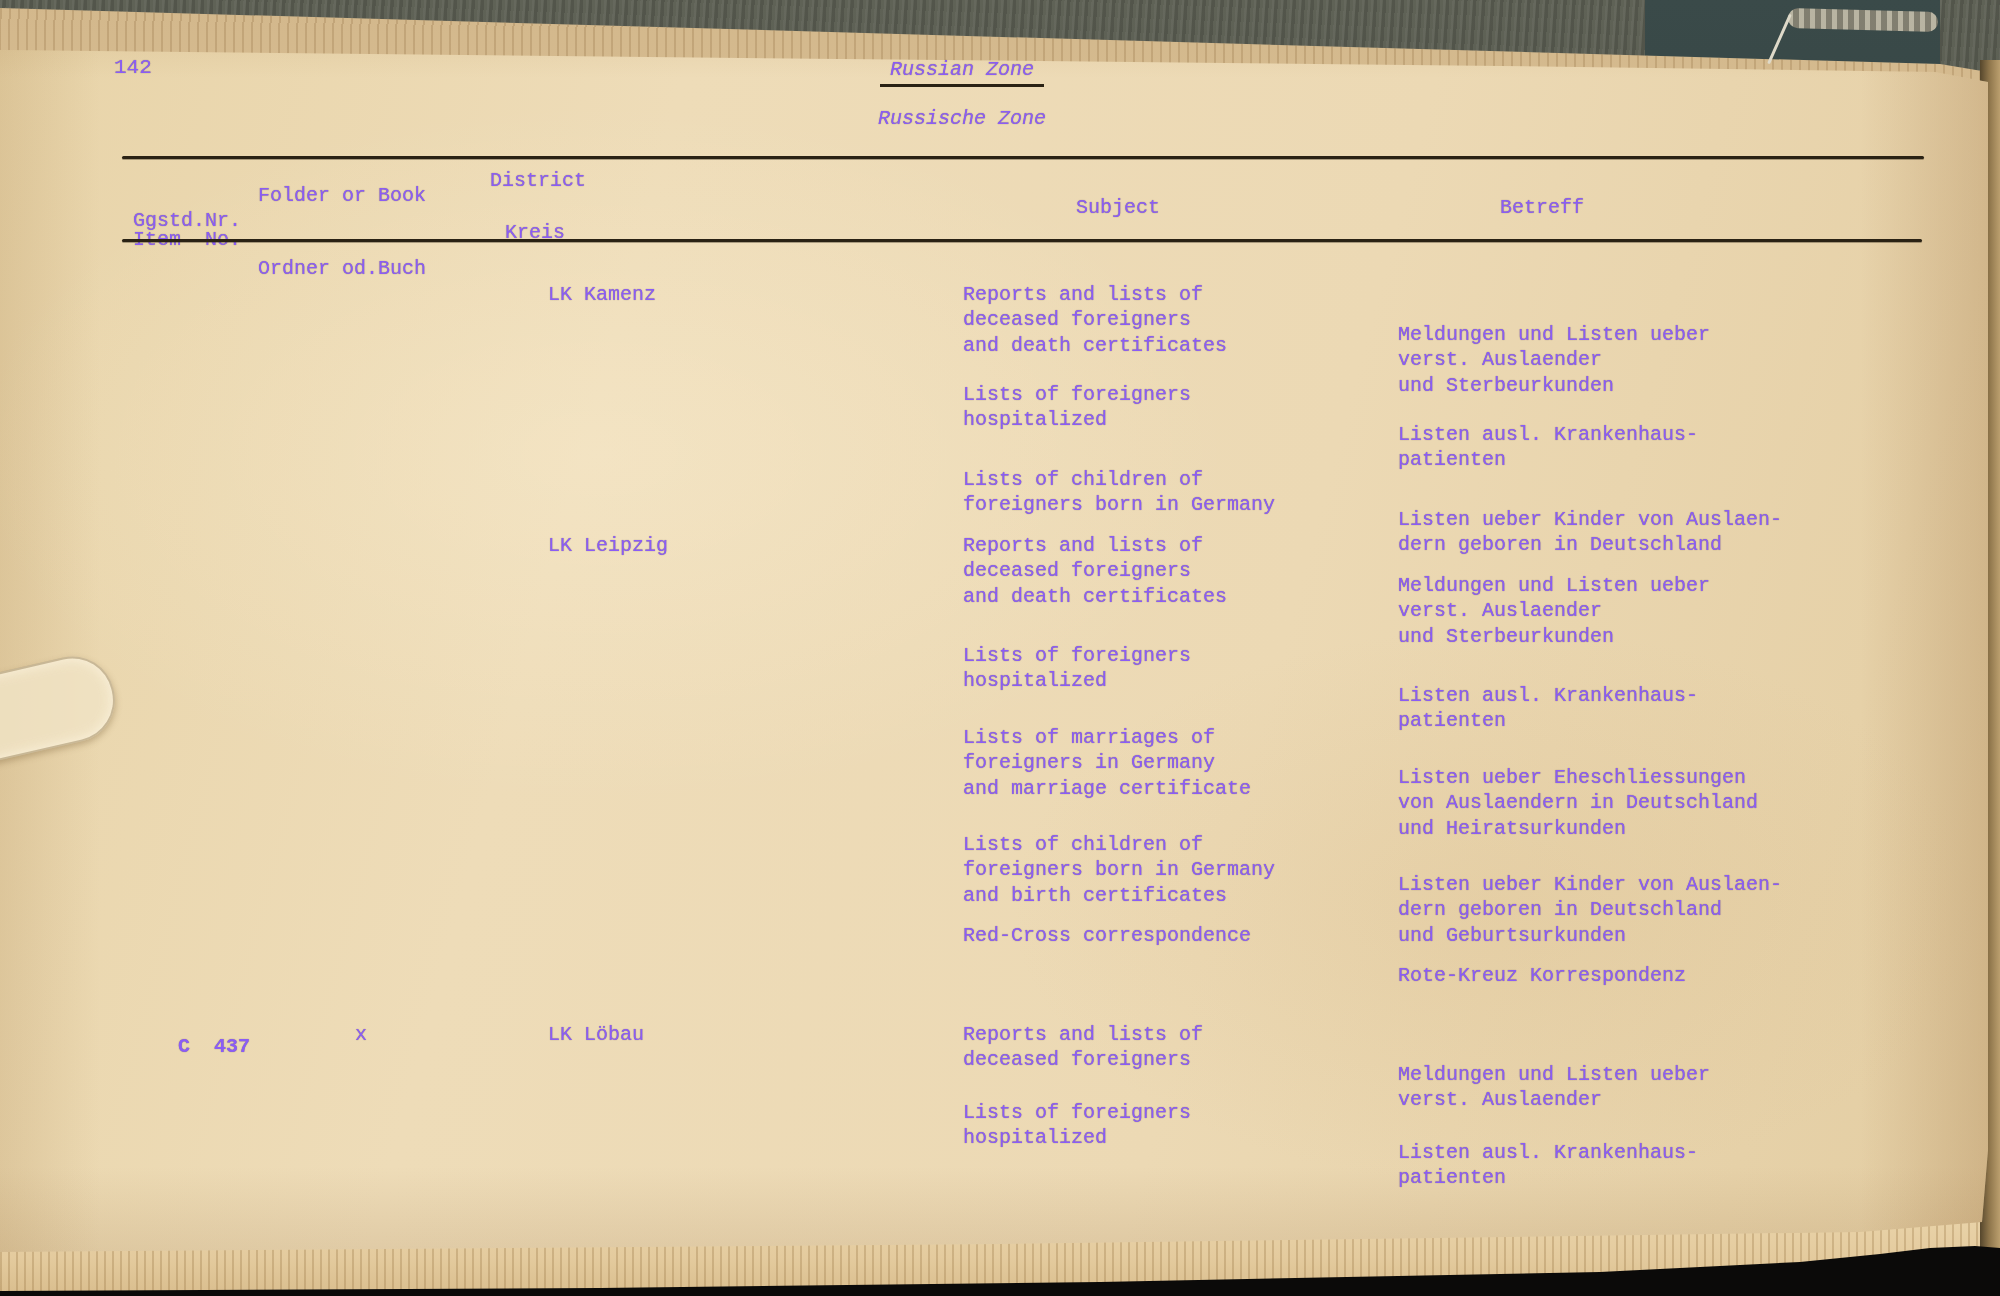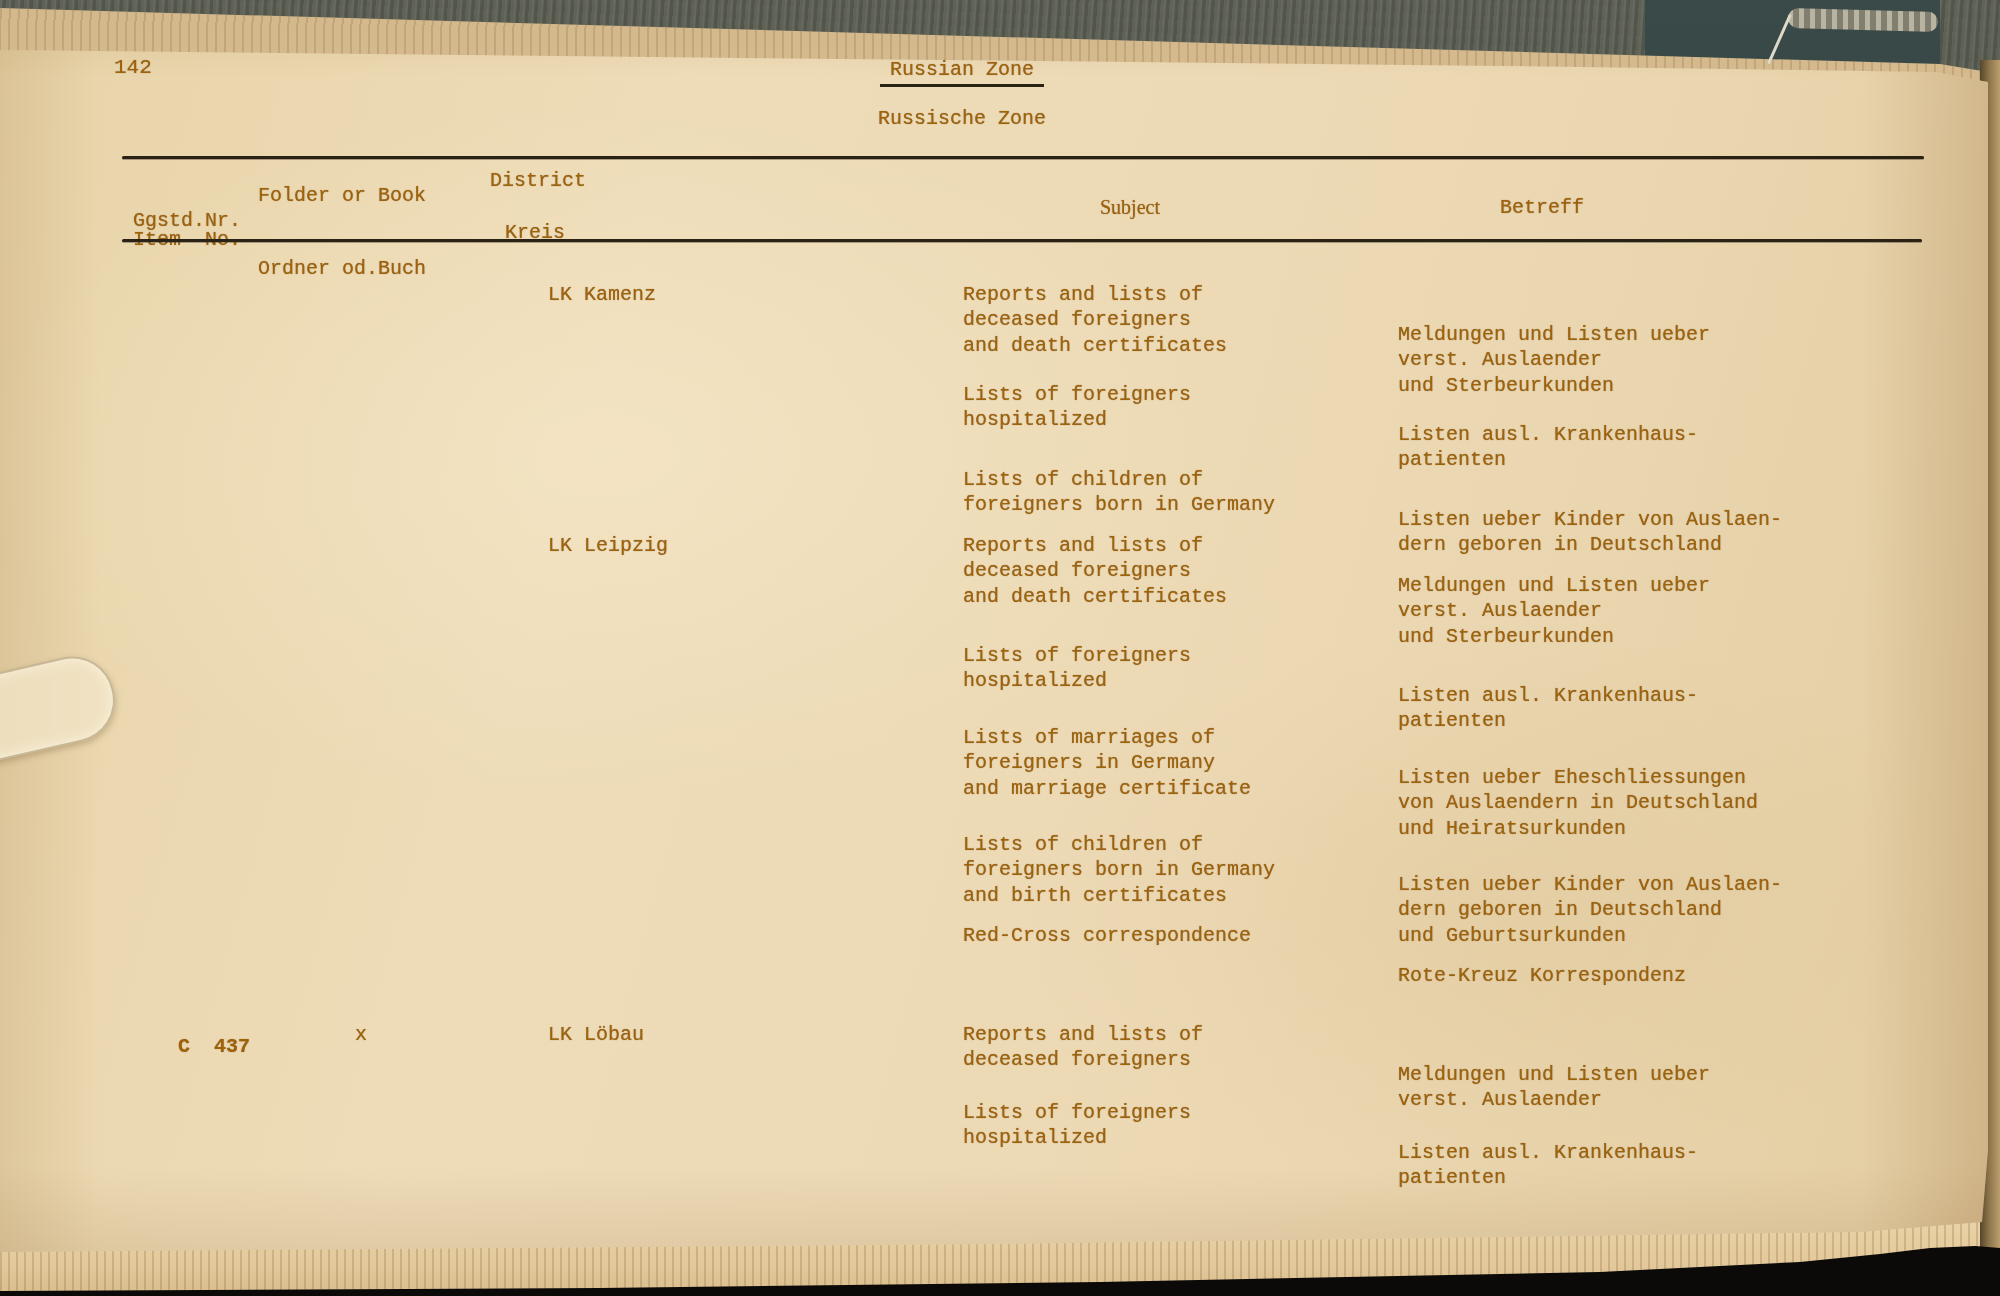--- a/index.html
+++ b/index.html
@@ -44,26 +44,26 @@
       linear-gradient(105deg,#e8d4a9 0%,#eedcb8 30%,#ecd9b4 62%,#e3cda2 100%);
     clip-path:polygon(0 50px,1500px 66px,1935px 72px,1988px 82px,1988px 1150px,1982px 1222px,1860px 1232px,1000px 1244px,0 1252px);}
 
   .tab{position:absolute;left:-90px;top:694px;width:205px;height:82px;z-index:4;
     border-radius:42px;background:rgba(240,227,196,0.85);
     border:2px solid rgba(130,110,75,0.35);
     box-shadow:0 3px 6px rgba(120,95,55,0.35), inset 0 0 14px rgba(255,248,230,0.8);
     transform:rotate(-13deg);transform-origin:0 50%;}
 
   
-  .content{position:absolute;inset:0;z-index:5;color:#a16207;font-size:20px;line-height:25.4px;
+  .content{position:absolute;inset:0;z-index:5;color:#8b5cf6;font-size:20px;line-height:25.4px;
     text-shadow:0 0 1px rgba(47,38,25,0.55);}
   .abs{position:absolute;white-space:pre;}
   .rule{position:absolute;height:3px;background:#2a2214;border-radius:2px;
     box-shadow:0 1px 0 rgba(42,34,20,0.35);}
-  .title-wrap{position:absolute;left:812px;top:57px;width:300px;text-align:center;}
+  .title-wrap{position:absolute;left:812px;top:57px;width:300px;text-align:center;font-style:italic;}
   .title-en{display:inline-block;padding:0 10px 2px 10px;border-bottom:3px solid #2a2214;}
   .title-de{margin-top:19px;}
   .pagenum{font-size:21px;}
 
   .entry{position:absolute;left:0;width:2000px;}
   .c-item{position:absolute;left:178px;top:12px;white-space:pre;font-weight:bold;}
   .c-folder{position:absolute;left:355px;top:0;white-space:pre;}
   .c-district{position:absolute;left:548px;top:0;white-space:pre;}
   .c-subject{position:absolute;left:963px;top:0;}
   .c-betreff{position:absolute;left:1398px;top:4px;margin-top:36px;}
@@ -92,21 +92,21 @@
   </div>
 
   <div class="rule" style="left:122px;top:156px;width:1802px;"></div>
 
   <div class="abs" style="left:133px;top:183px;margin-top:44px;">Item  No.</div>
   <div class="abs" style="left:133px;top:208px;">Ggstd.Nr.</div>
   <div class="abs" style="left:258px;top:183px;">Folder or Book</div>
   <div class="abs" style="left:258px;top:208px;margin-top:48px;">Ordner od.Buch</div>
   <div class="abs" style="left:490px;top:168px;">District</div>
   <div class="abs" style="left:505px;top:220px;">Kreis</div>
-  <div class="abs" style="left:1100px;top:195px;font-family:Liberation Serif, serif;">Subject</div>
+  <div class="abs" style="left:1076px;top:195px;">Subject</div>
   <div class="abs" style="left:1500px;top:195px;">Betreff</div>
 
   <div class="rule" style="left:122px;top:239px;width:1800px;"></div>
 
   <div id="rows">
       <div class="entry" style="top: 282px;">
         <span class="c-district">LK Kamenz</span>
         <div class="c-subject">
           <div class="tline">Reports and lists of</div>
           <div class="tline">deceased foreigners</div>

